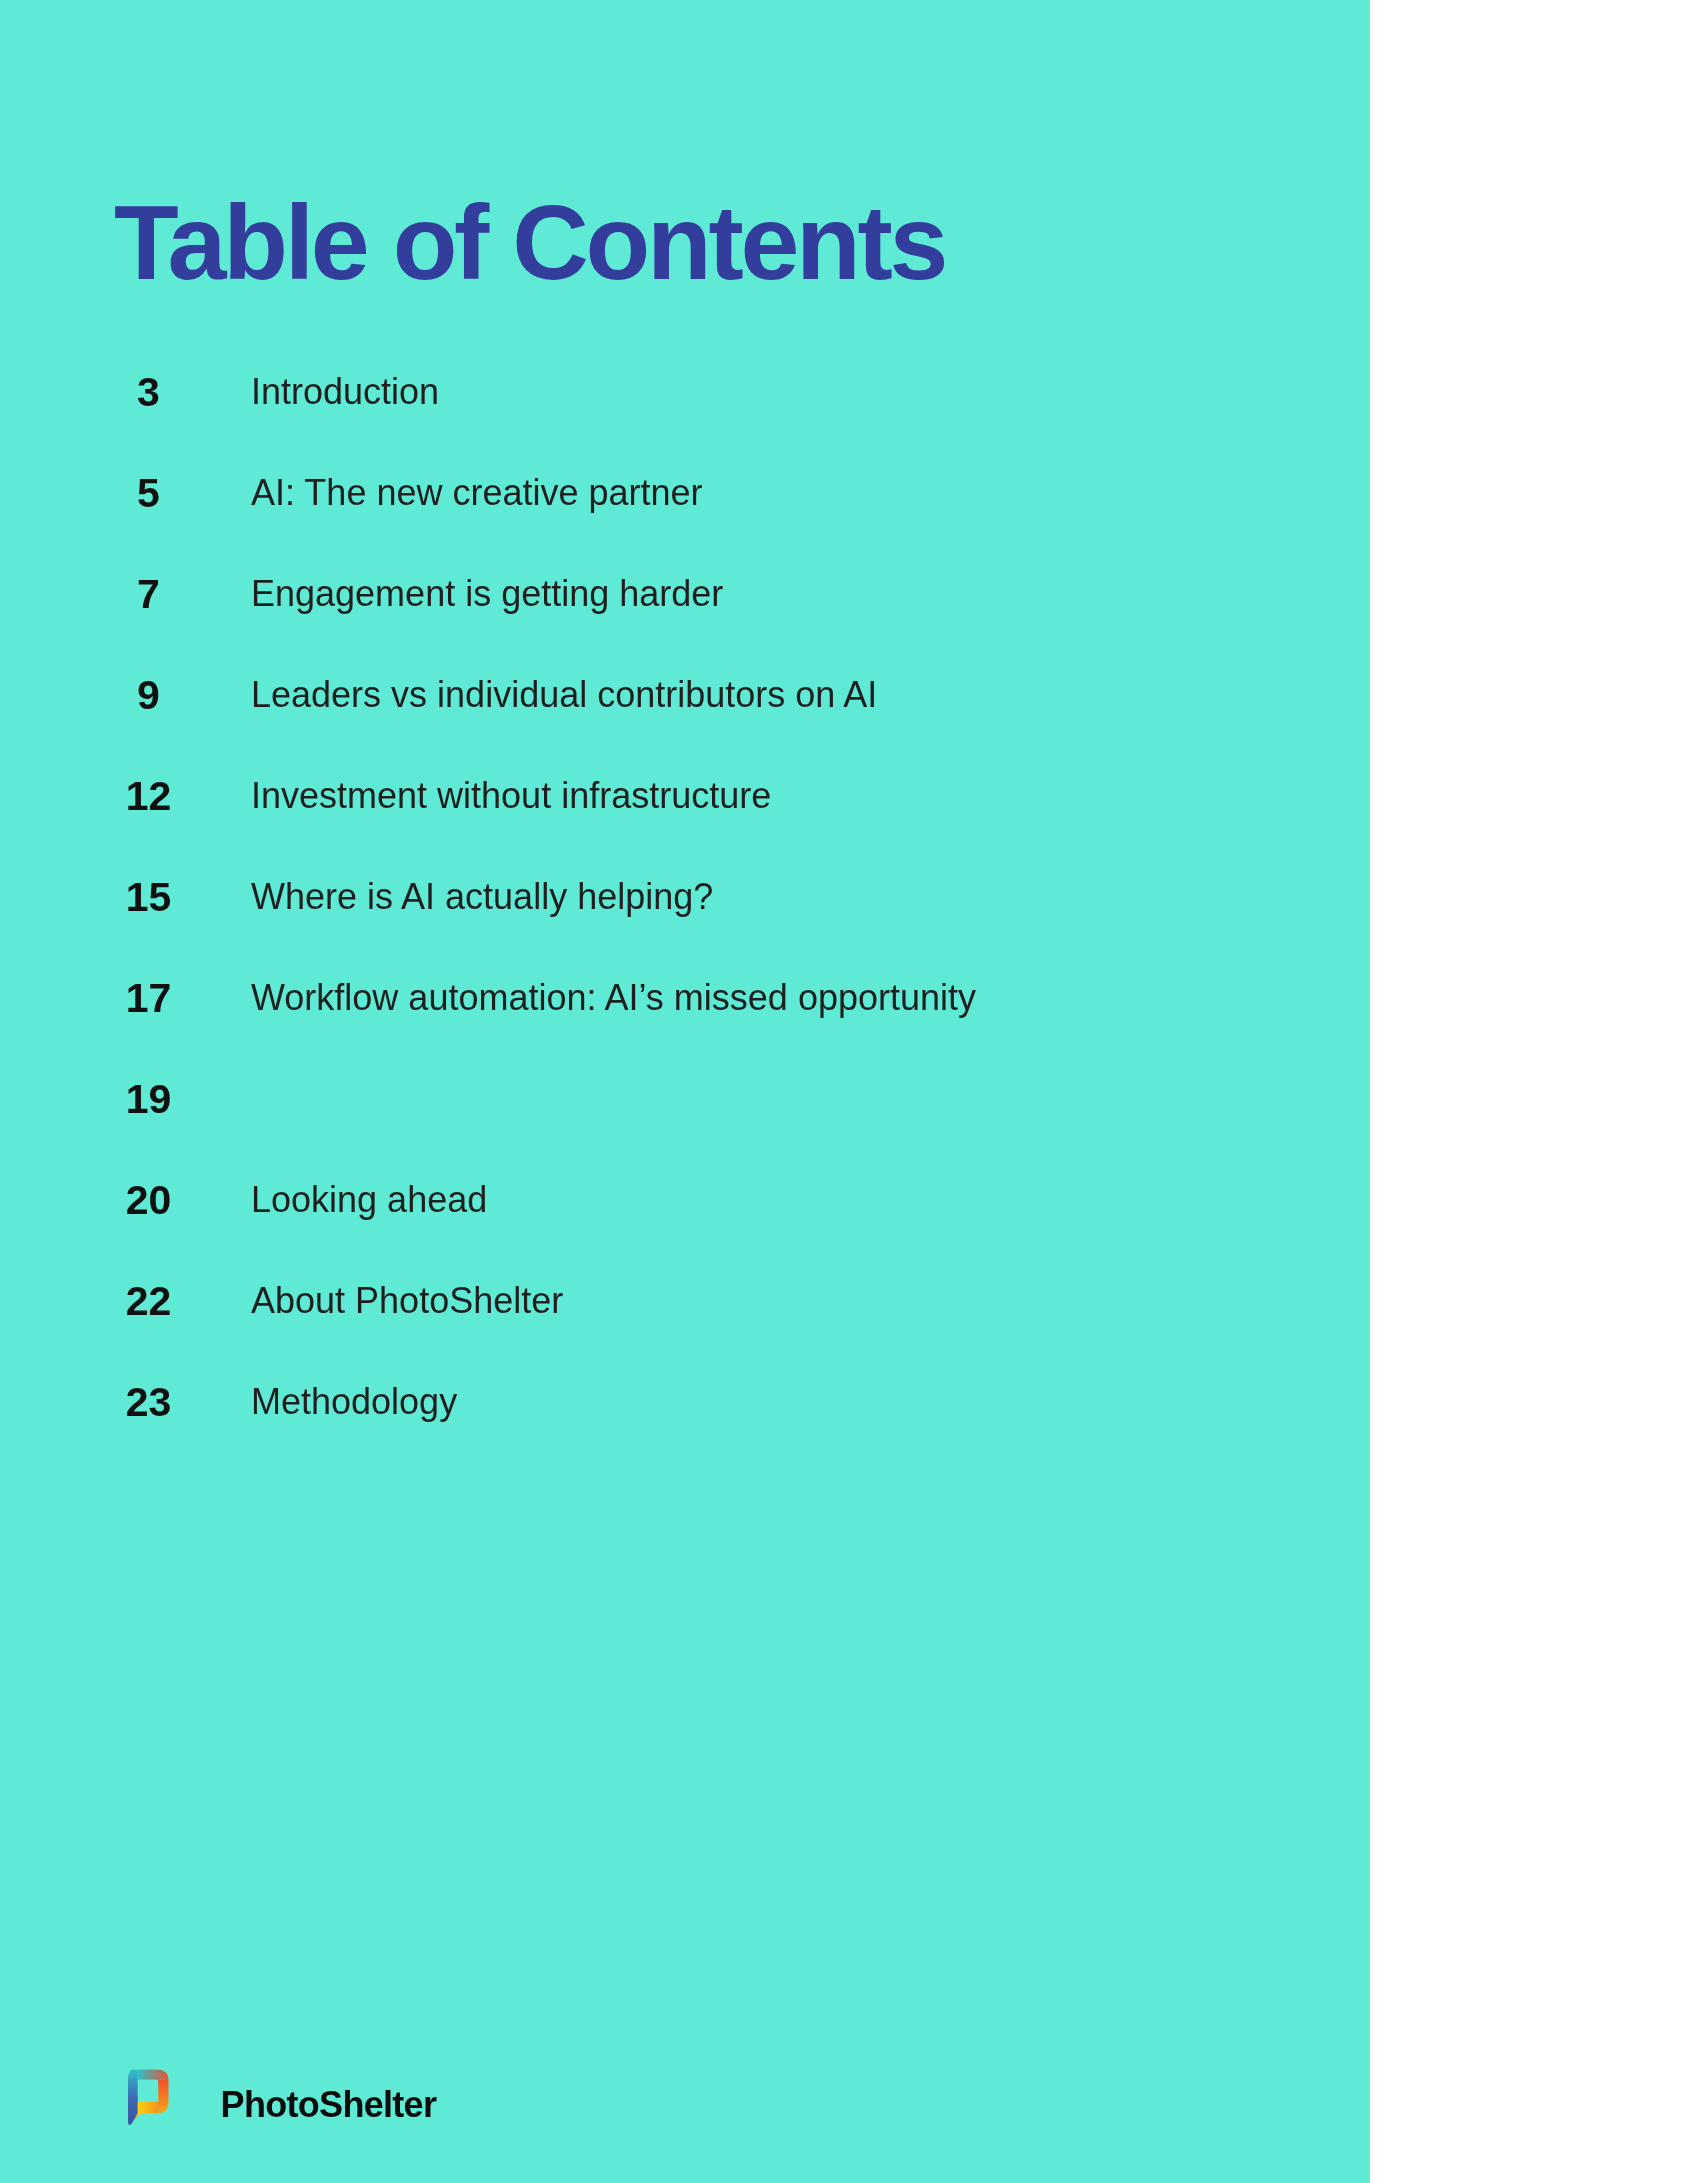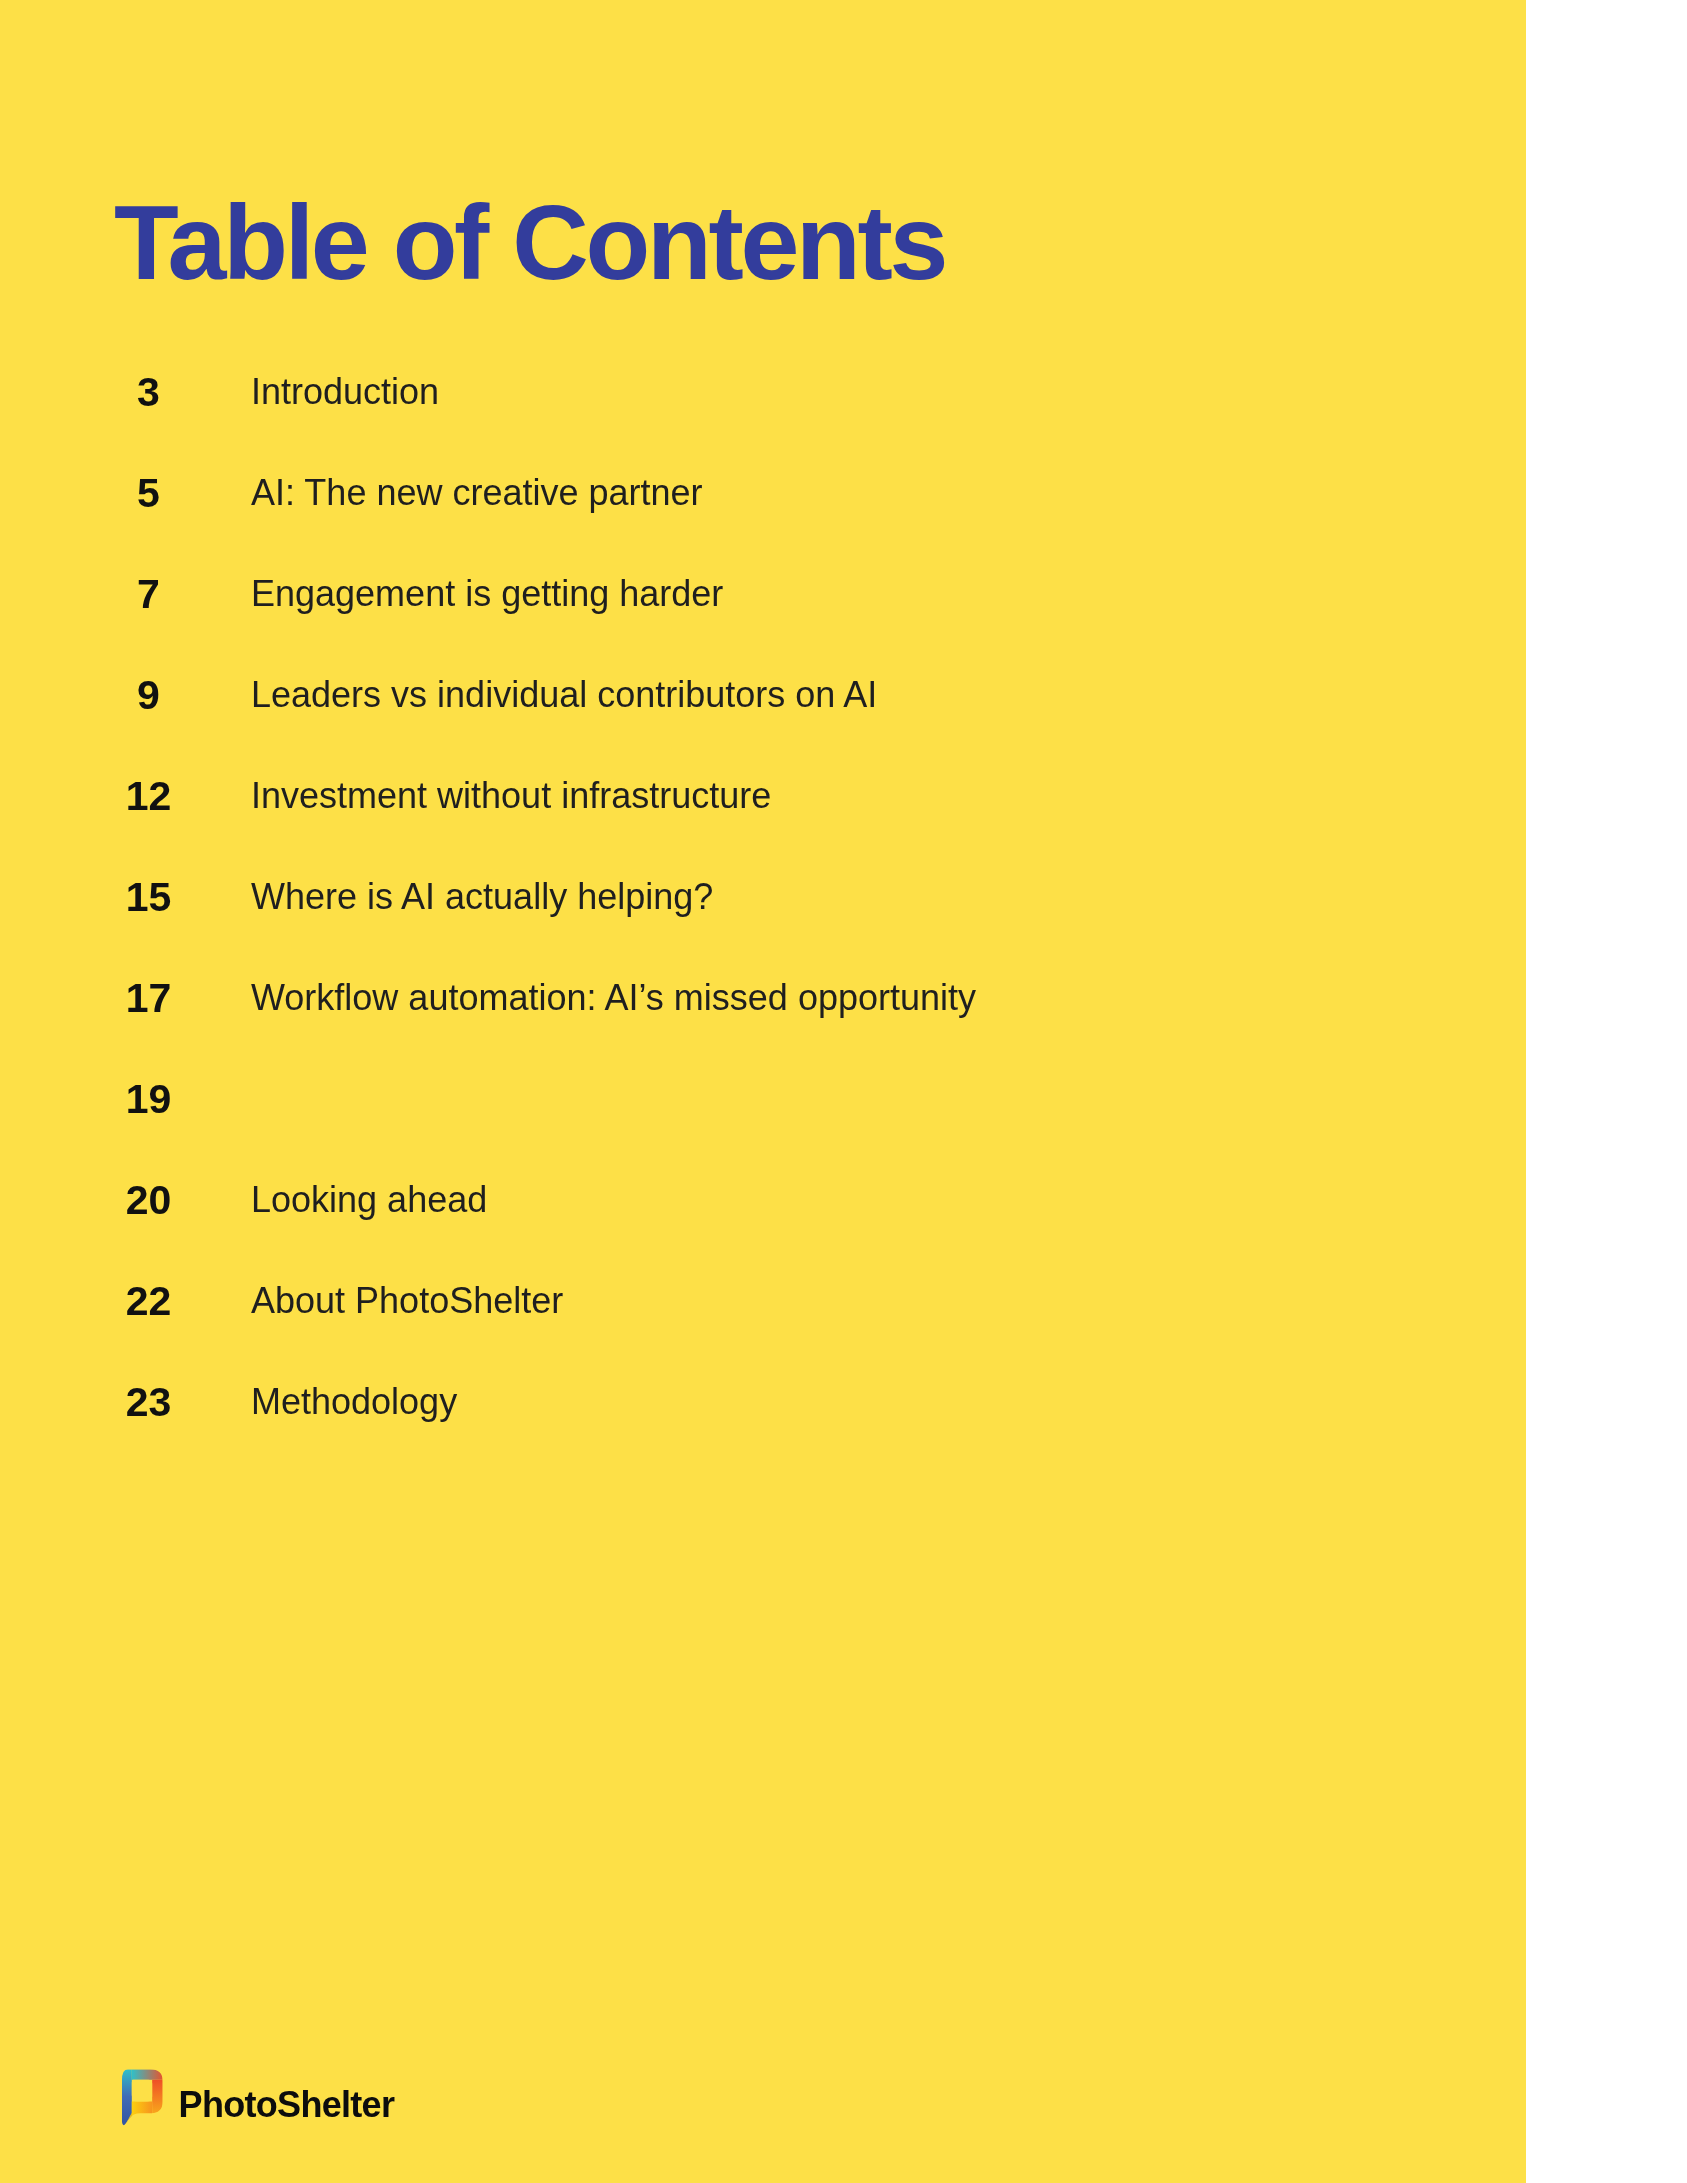--- a/index.html
+++ b/index.html
@@ -1,20 +1,20 @@
 <!DOCTYPE html>
 <html style="font-size:10.6px"><head>
 <meta charset="utf-8">
 <style>
   html, body { margin: 0; padding: 0; background: #ffffff; }
   .page {
     position: relative;
-    width: 1526px;
+    width: 1370px;
     height: 2183px;
-    background: #fde047;
+    background: #5eead4;
     font-family: "Liberation Sans", sans-serif;
     overflow: hidden;
   }
   .doc-title {
     position: absolute;
     left: 114px;
     top: 189px;
     margin: 0;
     font-size: 106px;
     line-height: 1;
@@ -46,24 +46,25 @@
   .toc-label {
     margin-left: 53px;
     font-size: 36px;
     line-height: 44px;
     font-weight: 400;
     color: #1F1F1F;
     white-space: nowrap;
   }
   .footer-logo {
     position: absolute;
-    left: 118px;
+    left: 124px;
     top: 2069px;
     display: flex;
     align-items: center;
+    gap: 36px;
   }
   .logo-mark { display: block; }
   .logo-text {
     margin-left: 14.6px;
     margin-top: 10.6px;
     font-size: 36px;
     font-weight: 700;
     letter-spacing: -0.7px;
     color: #0D0D0D;
     white-space: nowrap;

